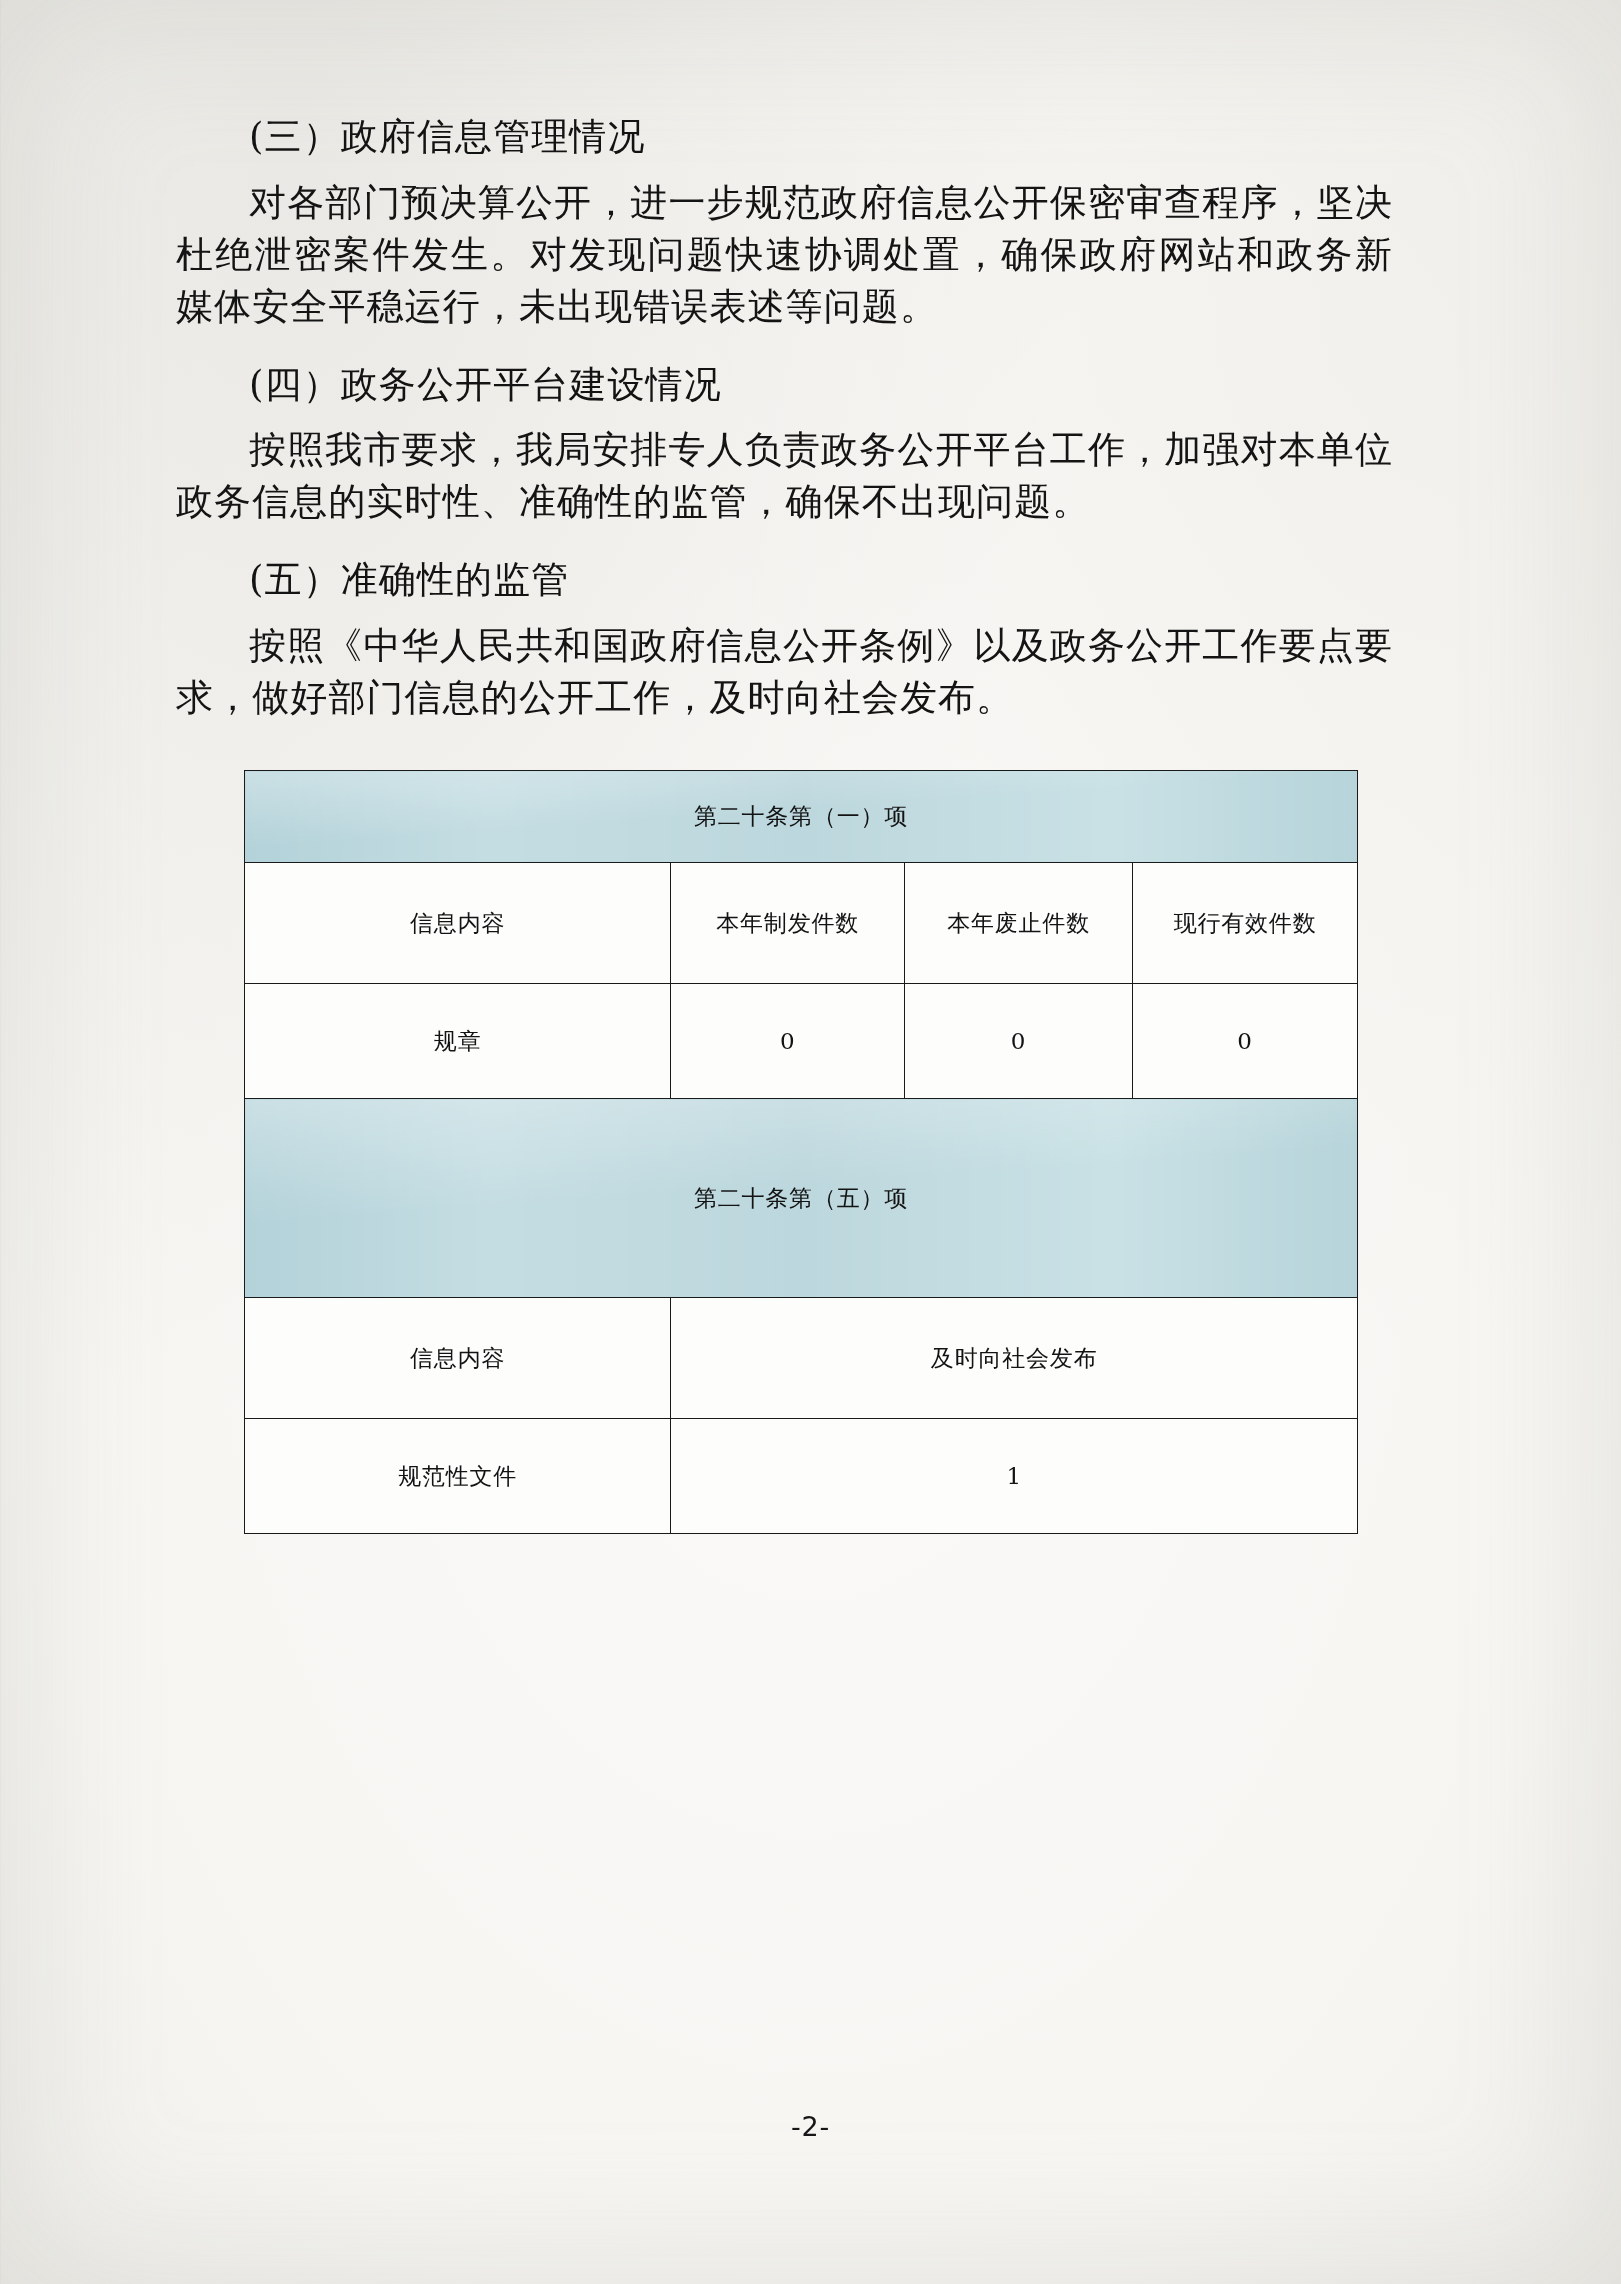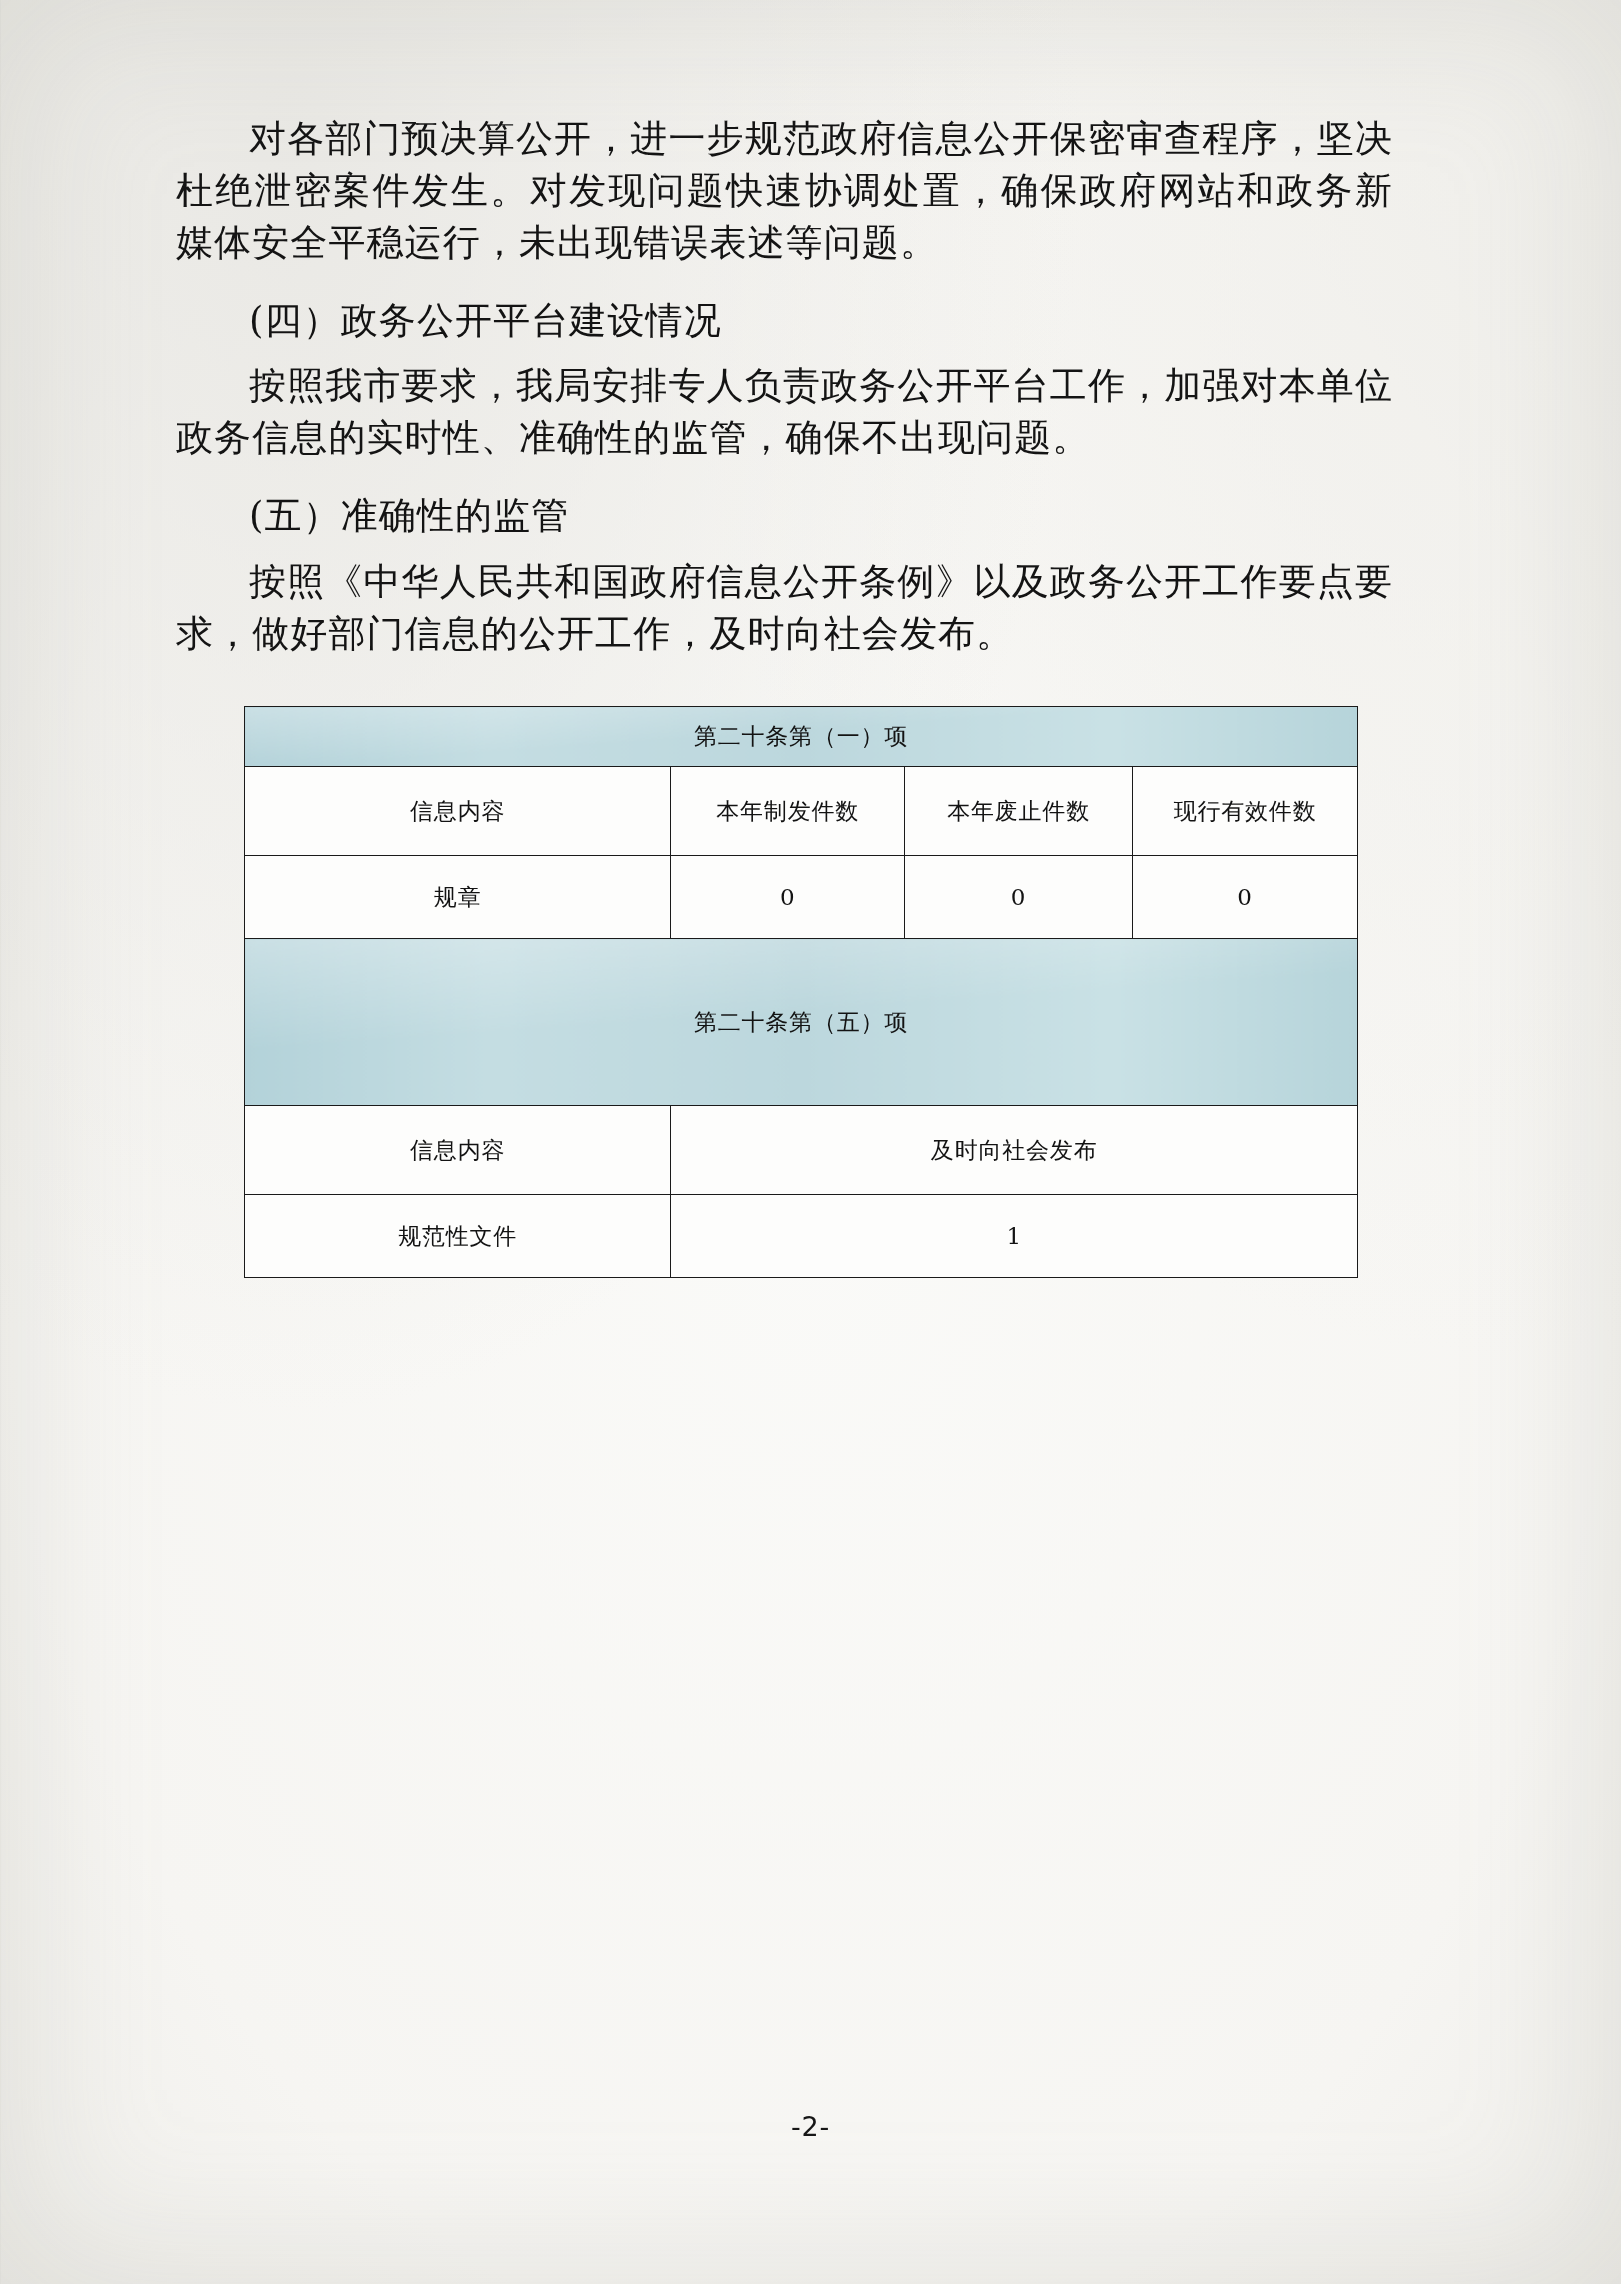--- a/index.html
+++ b/index.html
@@ -94,21 +94,21 @@
     table-layout: fixed;
     font-family: "DejaVu Serif", "Liberation Serif", serif;
   }
   table.report td {
     border: 1.5px solid #1a1a1a;
     text-align: center;
     vertical-align: middle;
     font-size: 23px;
     color: #131313;
     letter-spacing: 0.8px;
-    padding: 0;
+    padding: 16px;
   }
   td.band {
     background:
       linear-gradient(176deg, rgba(255,255,255,0.30) 0%, rgba(255,255,255,0) 46%),
       linear-gradient(90deg, #b3d2d9 0%, #c4dde2 22%, #bcd7dd 50%, #c9e1e5 78%, #b6d4da 100%);
     height: 59px;
   }
   td.band.tall {
     height: 166px;
   }
@@ -146,20 +146,21 @@
 <body>
 
 <div class="page">
   <div class="scan-streaks"></div>
   <div class="vignette"></div>
 
   <div class="content">
 
     <div style="height:105px"></div>
 
+    <p class="sec-head">(三）政府信息管理情况</p>
     <div class="gap-sm"></div>
     <p class="para indent">对各部门预决算公开，进一步规范政府信息公开保密审查程序，坚决杜绝泄密案件发生。对发现问题快速协调处置，确保政府网站和政务新媒体安全平稳运行，未出现错误表述等问题。</p>
 
     <div class="gap-md"></div>
 
     <p class="sec-head">(四）政务公开平台建设情况</p>
     <div class="gap-sm"></div>
     <p class="para indent">按照我市要求，我局安排专人负责政务公开平台工作，加强对本单位政务信息的实时性、准确性的监管，确保不出现问题。</p>
 
     <div class="gap-md"></div>

